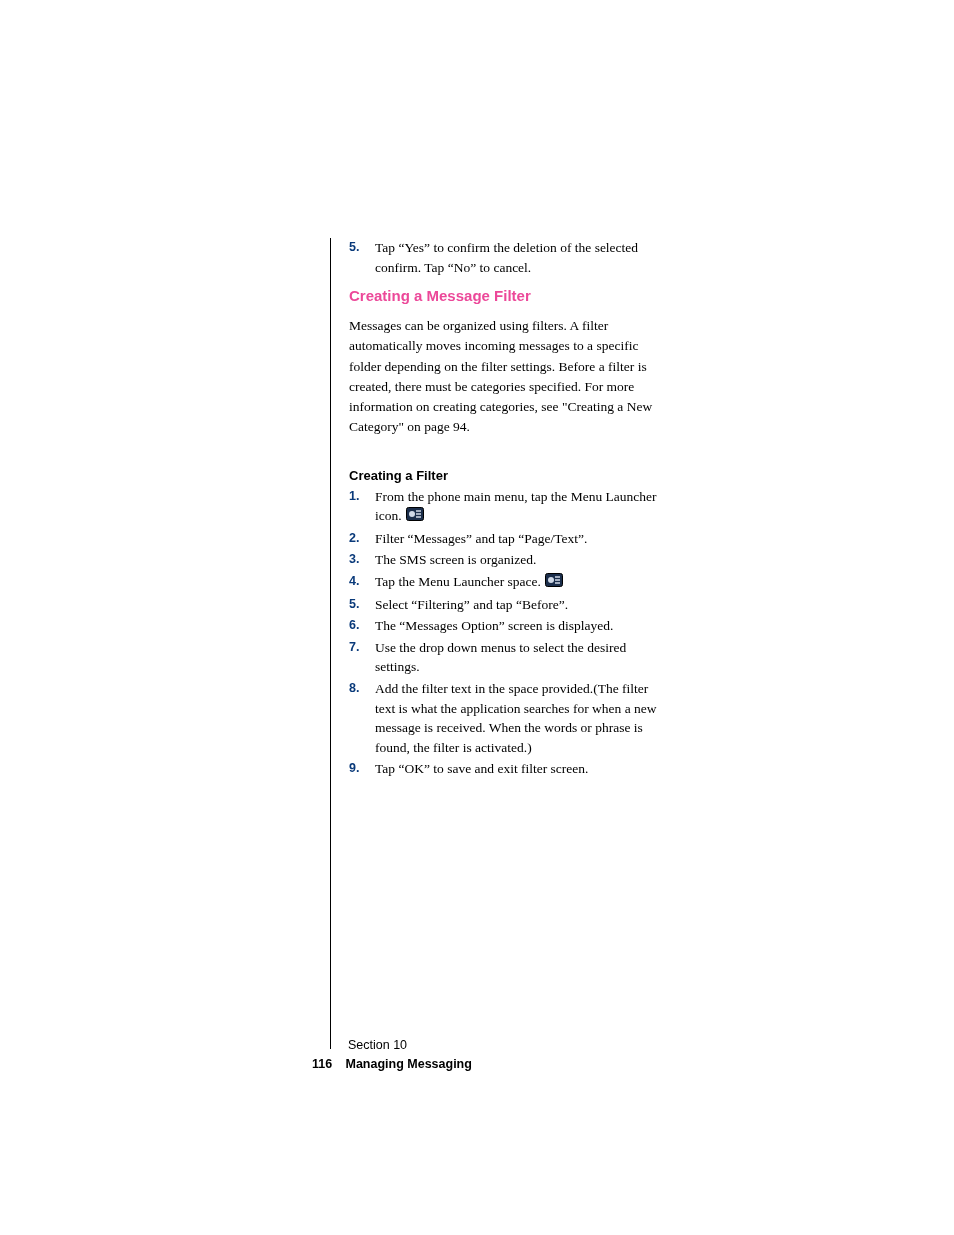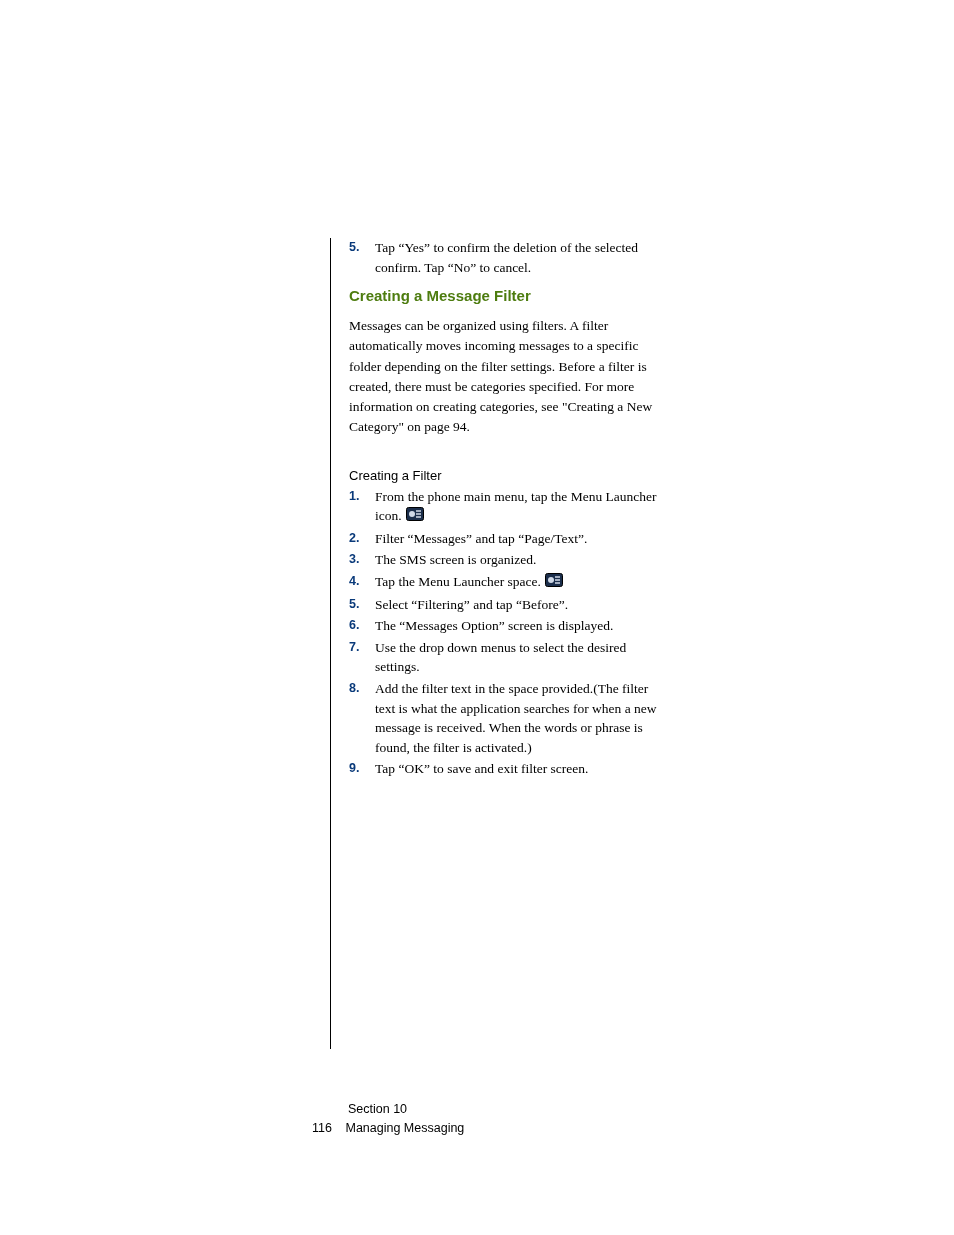--- a/index.html
+++ b/index.html
@@ -39,58 +39,58 @@
     color: #0a3a7a;
     min-width: 14px;
     font-size: 12.5px;
   }
   .numlist li .txt {
     flex: 1;
   }
   .section-title {
     font-family: Arial, Helvetica, sans-serif;
     font-weight: bold;
-    color: #4d7c0f;
+    color: #ec4899;
     font-size: 15px;
     margin: 6px 0 12px 0;
   }
   .para {
     font-size: 13.5px;
     line-height: 1.5;
     margin: 0 0 30px 0;
   }
   .sub-title {
     font-family: Arial, Helvetica, sans-serif;
-    font-weight: normal;
+    font-weight: bold;
     font-size: 13px;
     margin: 0 0 4px 0;
   }
   .icon {
     display: inline-block;
     vertical-align: middle;
     margin: 0 1px;
   }
   .footer {
     position: absolute;
     left: 312px;
-    top: 1100px;
+    top: 1036px;
     font-family: Arial, Helvetica, sans-serif;
     font-size: 12.5px;
     line-height: 1.5;
   }
   .footer .section-line {
     margin-left: 36px;
   }
   .footer .pagenum {
-    font-weight: normal;
+    font-weight: bold;
     display: inline-block;
     width: 30px;
   }
   .footer .chapter {
-    font-weight: normal;
+    font-weight: bold;
   }
 </style>
 </head>
 <body>
 
 <div class="page">
 
   <ol class="numlist">
     <li>
       <span class="num">5.</span>

